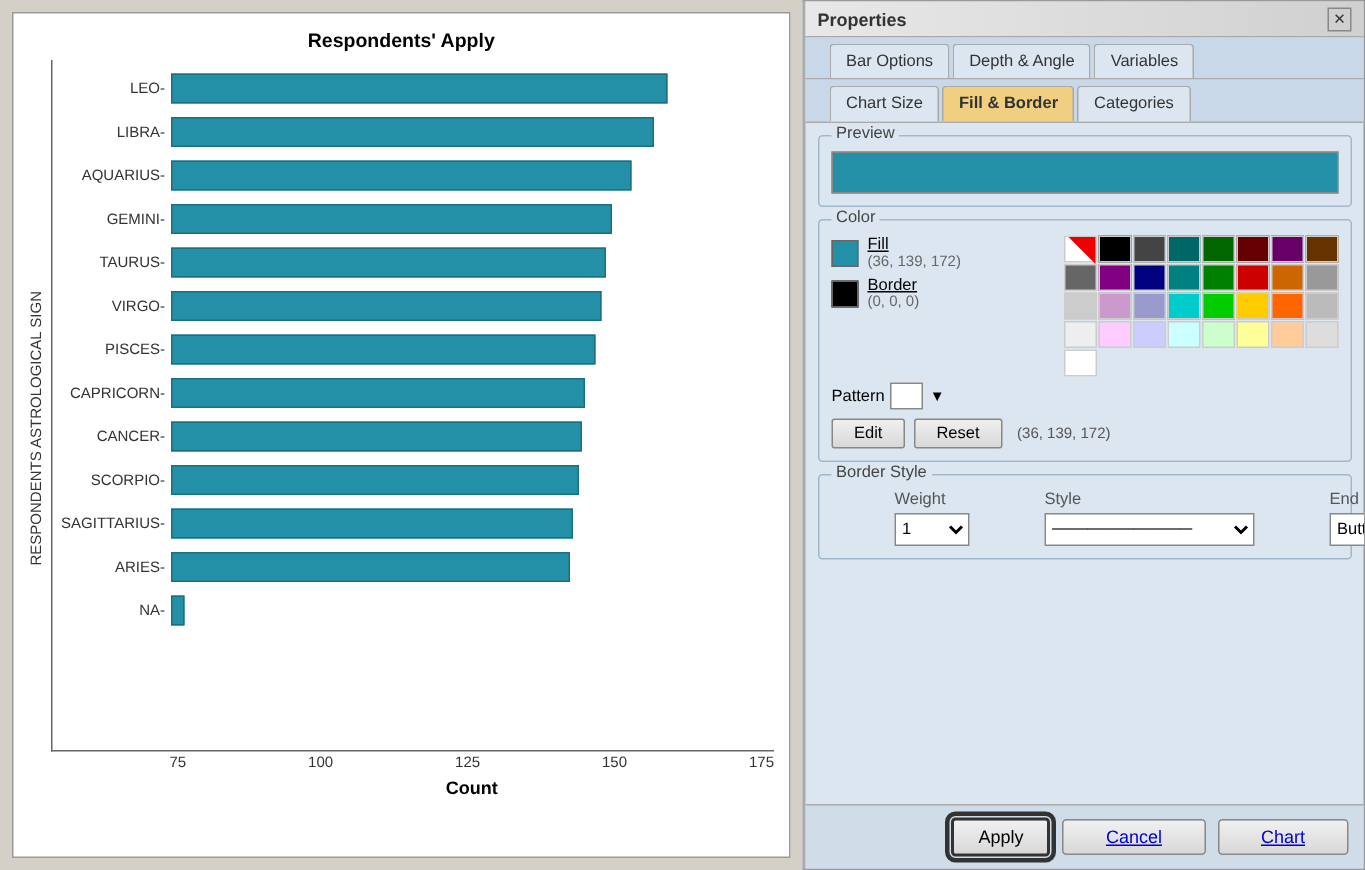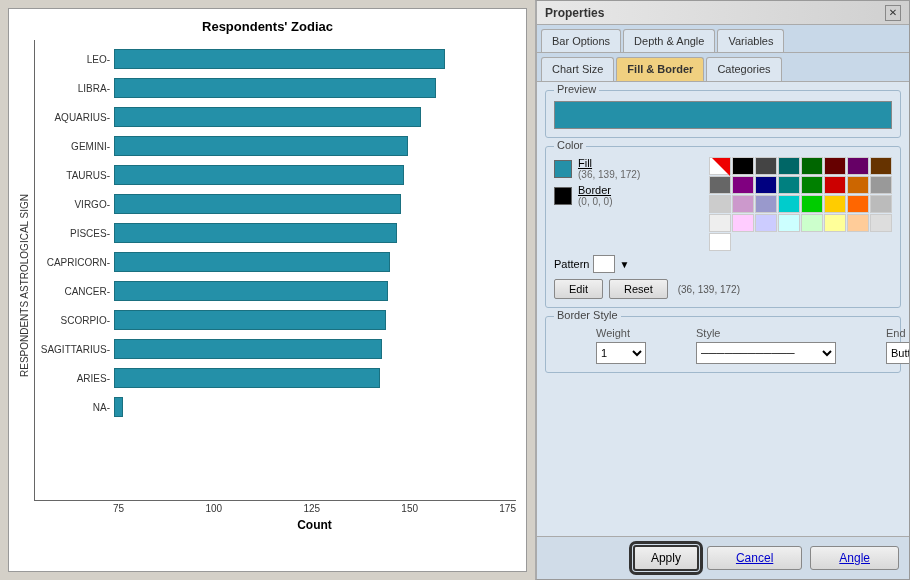--- a/index.html
+++ b/index.html
@@ -148,21 +148,21 @@
       justify-content: center;
       font-size: 10px;
       cursor: pointer;
       color: #333;
     }
 
     .tab-row {
       display: flex;
       background: #c8d8e8;
       border-bottom: 1px solid #aaa;
-      padding: 4px 4px 0 4px;
+      padding: 4px 4px 0 16px;
       gap: 2px;
     }
 
     .tab {
       padding: 5px 10px;
       background: #dce6f0;
       border: 1px solid #aaa;
       border-bottom: none;
       cursor: pointer;
       font-size: 11px;
@@ -391,21 +391,21 @@
     .color-grid-wrapper {
       display: flex;
       flex-direction: column;
     }
   </style>
 </head>
 <body>
 
 <div class="chart-area">
   <div class="chart-container">
-    <div class="chart-title">Respondents' Zodiac</div>
+    <div class="chart-title">Respondents' Apply</div>
     <div class="chart-inner">
       <div class="y-axis-label">RESPONDENTS ASTROLOGICAL SIGN</div>
       <div class="chart-body">
         <div class="bars-area" id="bars-area">
 
         <div class="bar-row">
               <div class="bar-label">LEO-</div>
               <div class="bar" style="width: 330.811px;"></div>
             </div>
             <div class="bar-row">
@@ -594,15 +594,15 @@
           </select>
         </div>
       </div>
     </div>
 
   </div>
 
   <div class="panel-footer">
     <button class="apply-btn">Apply</button>
     <button class="cancel-btn">Cancel</button>
-    <button class="help-btn">Angle</button>
+    <button class="help-btn">Chart</button>
   </div>
 </div>
 
 </body></html>

